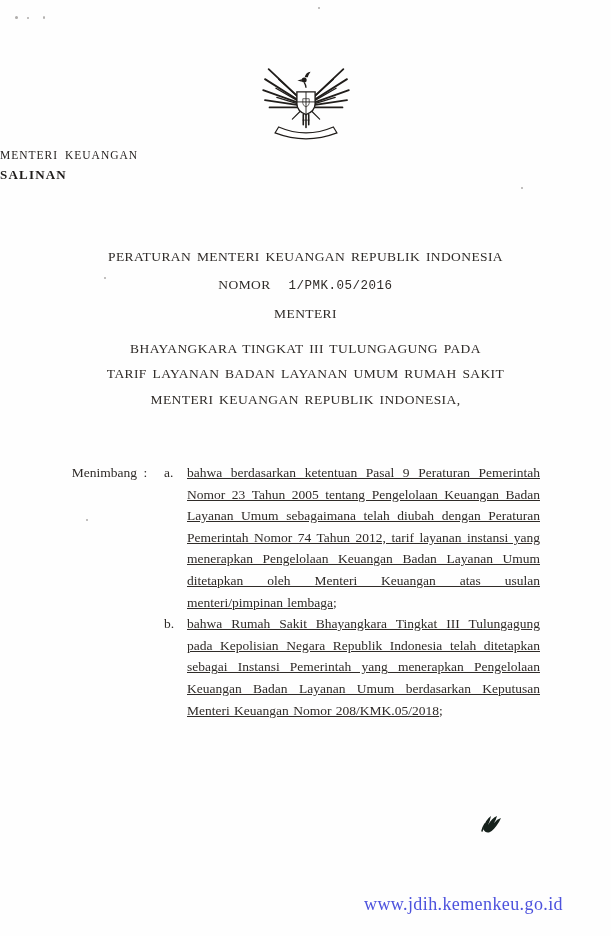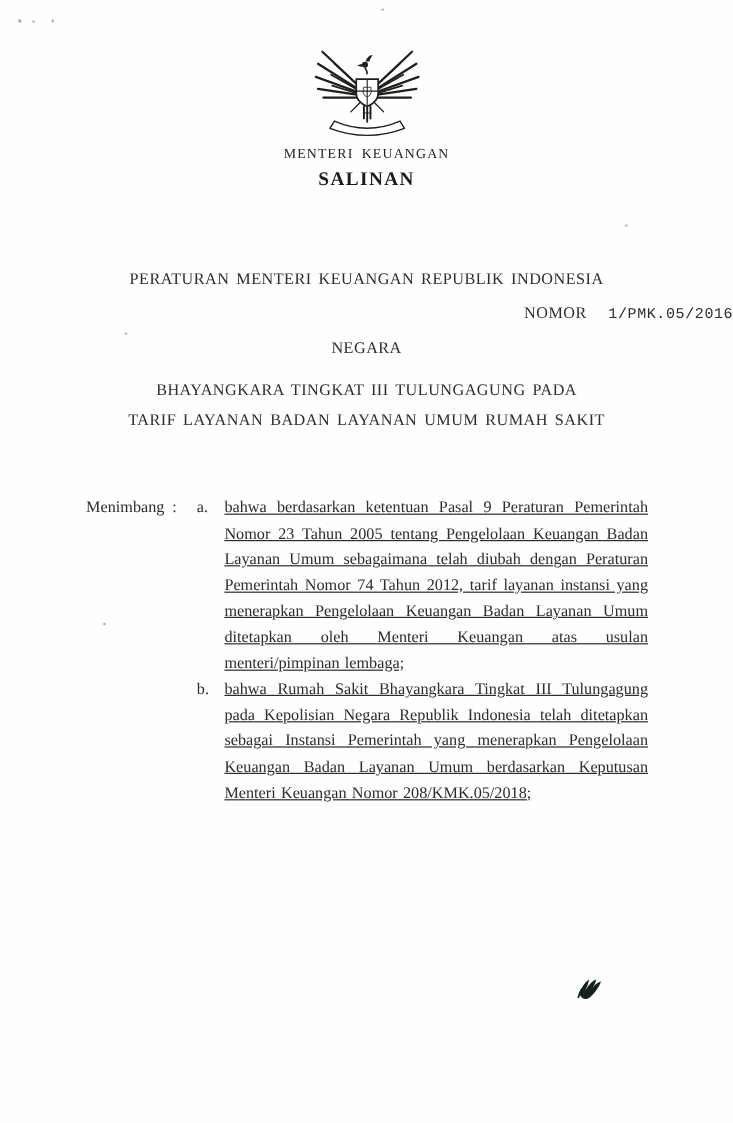--- a/index.html
+++ b/index.html
@@ -14,36 +14,36 @@
     font-family:"Liberation Serif","DejaVu Serif",serif;
   }
   .page{
     position:relative;
     width:611px;height:936px;
     background:var(--paper);
     color:var(--ink);
     overflow:hidden;
   }
   
-  .letterhead{ text-align:center; padding-top:34px; }
+  .letterhead{ text-align:left; padding-top:60px; }
   .emblem{ display:block; margin:0 auto; }
   .ministry-line{
     font-size:11.5px; line-height:14px; letter-spacing:1px; word-spacing:3px;
     margin-top:4px; color:#262220;
   }
   .ministry-line.first{ margin-top:6px; }
   .copy-stamp{
-    font-size:16px; font-weight:bold; letter-spacing:1.2px;
+    font-size:13px; font-weight:bold; letter-spacing:1.2px;
     margin-top:5px; color:#1e1b19;
   }
   
   .doc-title{ text-align:center; margin-top:66px; }
   .t-line{ font-size:13.5px; line-height:16px; letter-spacing:.4px; word-spacing:2px; }
   .t-heading{ margin-bottom:12px; }
-  .t-nomor{ margin-bottom:12px;text-align:right; }
+  .t-nomor{ margin-bottom:12px; }
   .nomor-value{
     font-family:"Liberation Mono","DejaVu Sans Mono",monospace;
     font-size:12.5px; letter-spacing:.5px; margin-left:18px;
   }
   .t-tentang{ margin-bottom:14px; }
   .t-subject{ line-height:25px; margin:0; }
   .t-grace{ margin-top:9px; line-height:25px; }
   .t-issuer{ margin-top:1px; line-height:25px; }
   
   .considerations{
@@ -121,23 +121,24 @@
     </svg>
     <div class="ministry-line first">MENTERI KEUANGAN</div>
     <div class="copy-stamp">SALINAN</div>
   </div>
 
   <div class="doc-title">
     <div class="t-line t-heading">PERATURAN MENTERI KEUANGAN REPUBLIK INDONESIA</div>
     <div class="t-line t-nomor">
       <span>NOMOR</span><span class="nomor-value">1/PMK.05/2016</span>
     </div>
-    <div class="t-line t-tentang">NEGARA</div>
+    <div class="t-line t-tentang">MENTERI</div>
     <div class="t-line t-subject">BHAYANGKARA TINGKAT III TULUNGAGUNG PADA</div>
     <div class="t-line t-subject">TARIF LAYANAN BADAN LAYANAN UMUM RUMAH SAKIT</div>
+    <div class="t-line t-issuer">MENTERI KEUANGAN REPUBLIK INDONESIA,</div>
   </div>
 
   <div class="considerations">
     <div class="c-label">Menimbang</div>
     <div class="c-colon">:</div>
     <div class="c-items">
       <div class="c-item">
         <div class="c-marker">a.</div>
         <div class="c-text">bahwa berdasarkan ketentuan Pasal 9 Peraturan Pemerintah Nomor 23 Tahun 2005 tentang Pengelolaan Keuangan Badan Layanan Umum sebagaimana telah diubah dengan Peraturan Pemerintah Nomor 74 Tahun 2012, tarif layanan instansi yang menerapkan Pengelolaan Keuangan Badan Layanan Umum ditetapkan oleh Menteri Keuangan atas usulan menteri/pimpinan lembaga;</div>
       </div>
@@ -146,20 +147,21 @@
         <div class="c-text">bahwa Rumah Sakit Bhayangkara Tingkat III Tulungagung pada Kepolisian Negara Republik Indonesia telah ditetapkan sebagai Instansi Pemerintah yang menerapkan Pengelolaan Keuangan Badan Layanan Umum berdasarkan Keputusan Menteri Keuangan Nomor 208/KMK.05/2018;</div>
       </div>
     </div>
   </div>
 
   <svg class="paraf" width="26" height="30" viewBox="0 0 26 30" aria-hidden="true">
     <path d="M4 24 q2 -9 8 -13 q-1 5 -3 9 q4 -7 9 -9 q-1 4 -3 7 q3 -4 7 -5 l-2 4 q-5 8 -9 10 q-4 2 -7 -3 z" fill="#16211c"></path>
     <path d="M3 26 q1 -4 3 -7" stroke="#16211c" stroke-width="1.5" fill="none" stroke-linecap="round"></path>
   </svg>
 
+  <div class="site-footer">www.jdih.kemenkeu.go.id</div>
 
   <div class="speck" style="left:15px;top:16px;width:3px;height:3px;"></div>
   <div class="speck" style="left:27px;top:17px;width:2px;height:2px;"></div>
   <div class="speck" style="left:43px;top:16px;width:2px;height:3px;"></div>
   <div class="speck" style="left:318px;top:7px;width:2px;height:2px;"></div>
   <div class="speck" style="left:104px;top:277px;width:2px;height:2px;"></div>
   <div class="speck" style="left:521px;top:187px;width:2px;height:2px;"></div>
   <div class="speck" style="left:86px;top:519px;width:2px;height:2px;"></div>
 
 </div>

